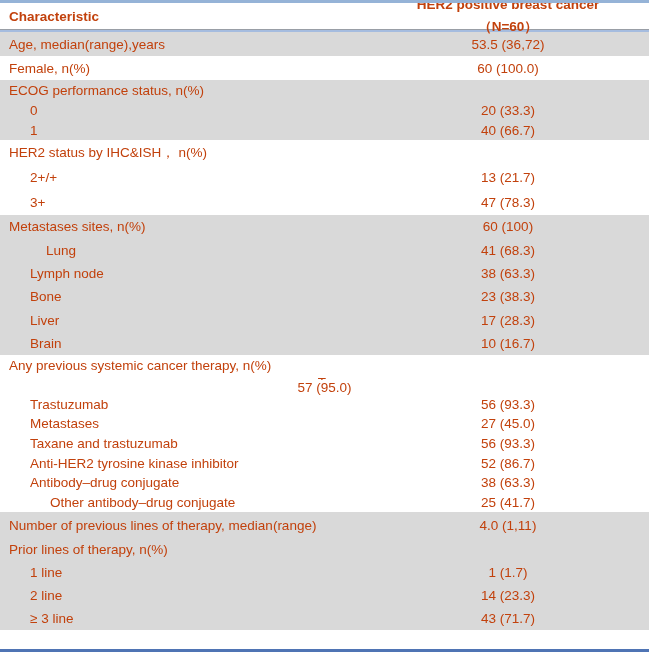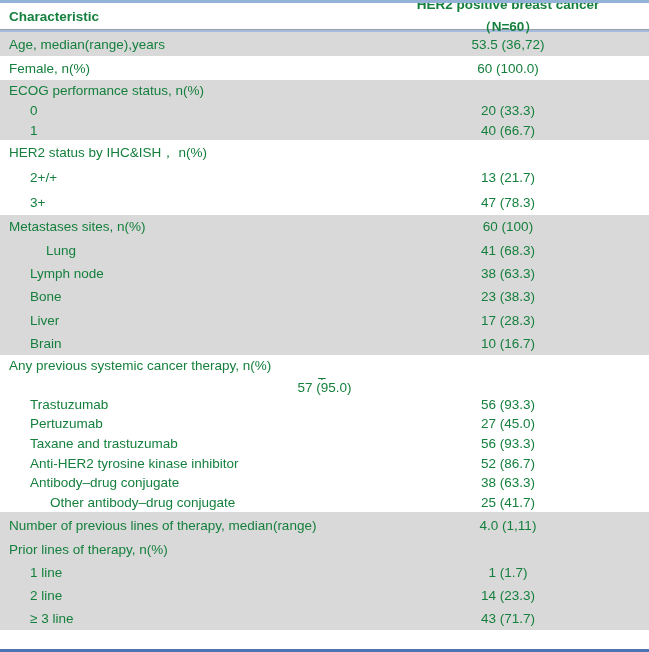--- a/index.html
+++ b/index.html
@@ -2,21 +2,21 @@
 <html><head>
 <meta charset="utf-8">
 <style>
   html,body{margin:0;padding:0;background:#ffffff;}
   .table-wrap{
     position:relative;
     width:649px;height:652px;
     box-sizing:border-box;
     font-family:"Liberation Sans","DejaVu Sans",sans-serif;
     font-size:13.5px;
-    color:#15803d;
+    color:#c2410c;
     background:#ffffff;
     border-top:3px solid var(--top-border,#95b3d7);
     border-bottom:3px solid var(--bottom-border,#4f74b4);
     overflow:hidden;
   }
   .header-row{
     display:flex;
     align-items:center;
     height:26px;
     font-weight:bold;
@@ -126,21 +126,21 @@
         </div>
         <div class="row" style="height: 19.6px; flex-direction: column;">
           <span class="lab ind1">Taxane</span>
           <span class="val">57 (95.0)</span>
         </div>
         <div class="row" style="height: 19.6px;">
           <span class="lab ind1">Trastuzumab</span>
           <span class="val">56 (93.3)</span>
         </div>
         <div class="row" style="height: 19.6px;">
-          <span class="lab ind1">Pertuzumab</span>
+          <span class="lab ind1">Metastases</span>
           <span class="val">27 (45.0)</span>
         </div>
         <div class="row" style="height: 19.6px;">
           <span class="lab ind1">Taxane and trastuzumab</span>
           <span class="val">56 (93.3)</span>
         </div>
         <div class="row" style="height: 19.6px;">
           <span class="lab ind1">Anti-HER2 tyrosine kinase inhibitor</span>
           <span class="val">52 (86.7)</span>
         </div>

